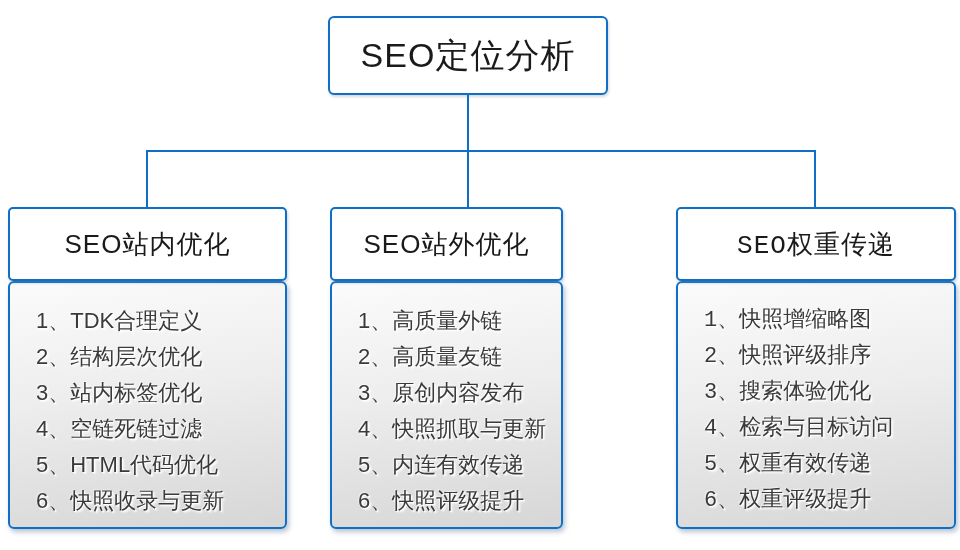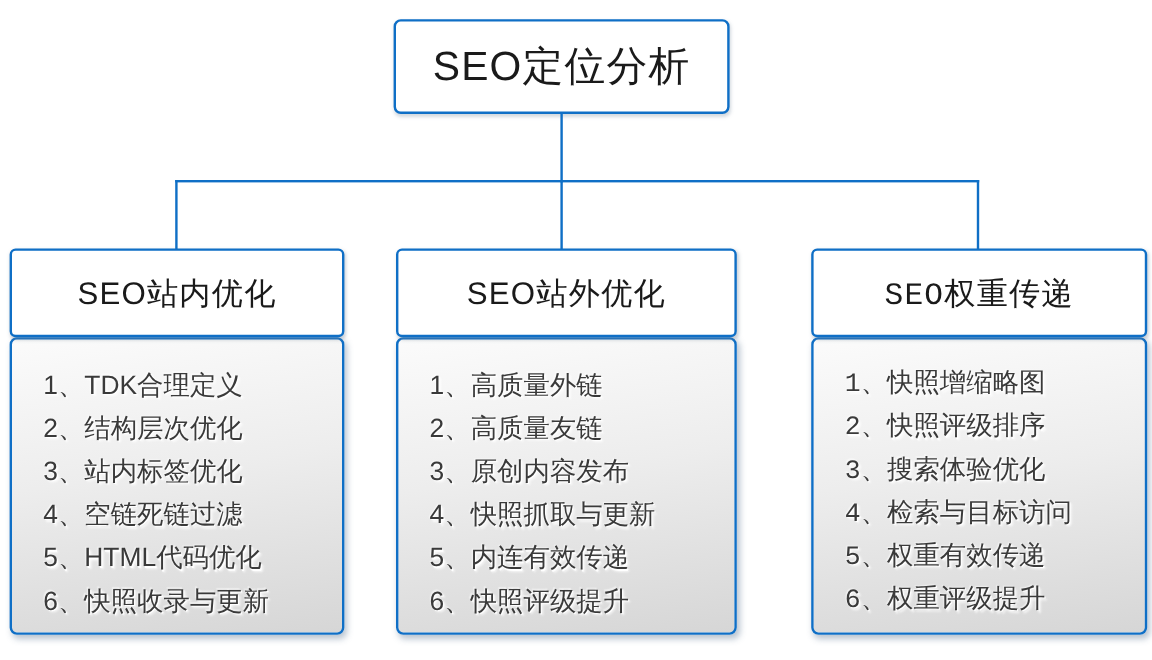--- a/index.html
+++ b/index.html
@@ -57,21 +57,21 @@
     height: 248px;
     background: linear-gradient(172deg, #fbfbfb 0%, #ededed 45%, #d6d6d6 100%);
     border: 2px solid #0f6fc6;
     border-radius: 6px;
     padding: 20px 0 0 26px;
     box-shadow: 2px 3px 5px rgba(100,125,150,0.45);
     z-index: 1;
   }
 
   .col-1 { left: 8px;   width: 279px; }
-  .col-2 { left: 330px; width: 284px; }
+  .col-2 { left: 330px; width: 233px; }
   .col-3 { left: 676px; width: 280px; font-family: Liberation Mono, monospace; }
 
   .list-item {
     font-size: 22px;
     line-height: 36px;
     color: #3a3a3a;
     white-space: nowrap;
     text-shadow: 1px 1px 0 rgba(255,255,255,0.95),
                  2px 2px 2px rgba(255,255,255,0.85),
                 -1px -1px 1px rgba(255,255,255,0.55);

